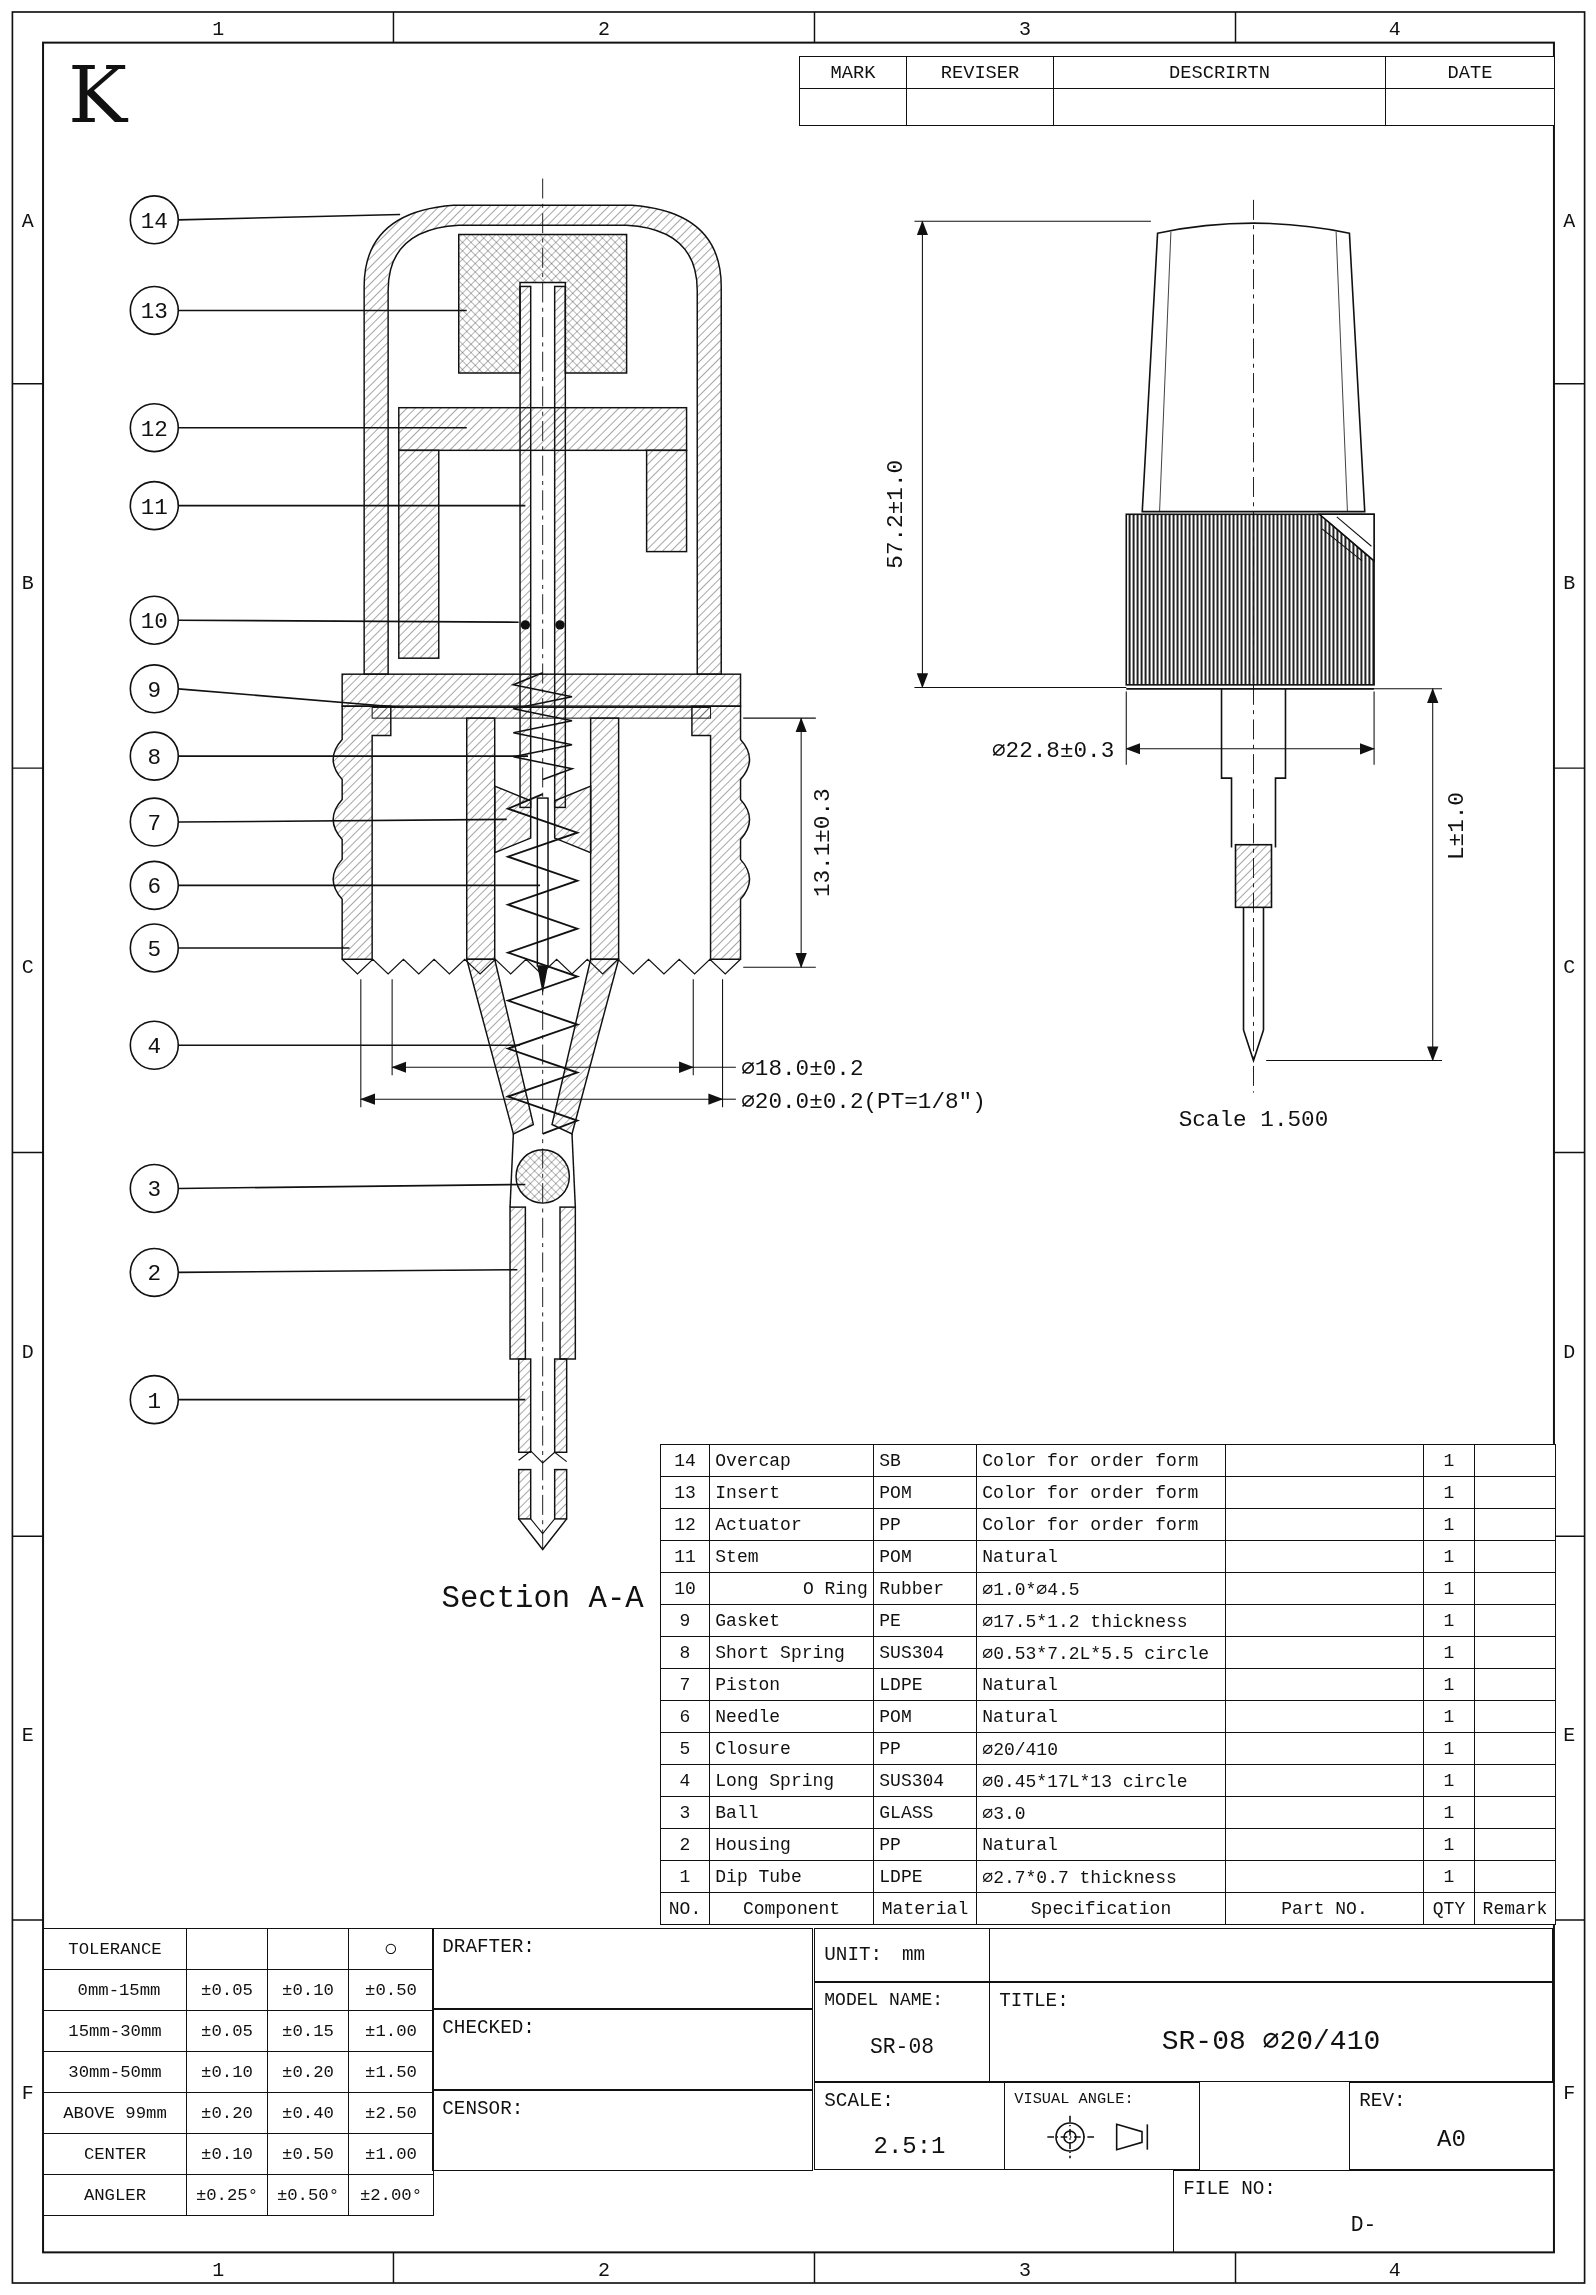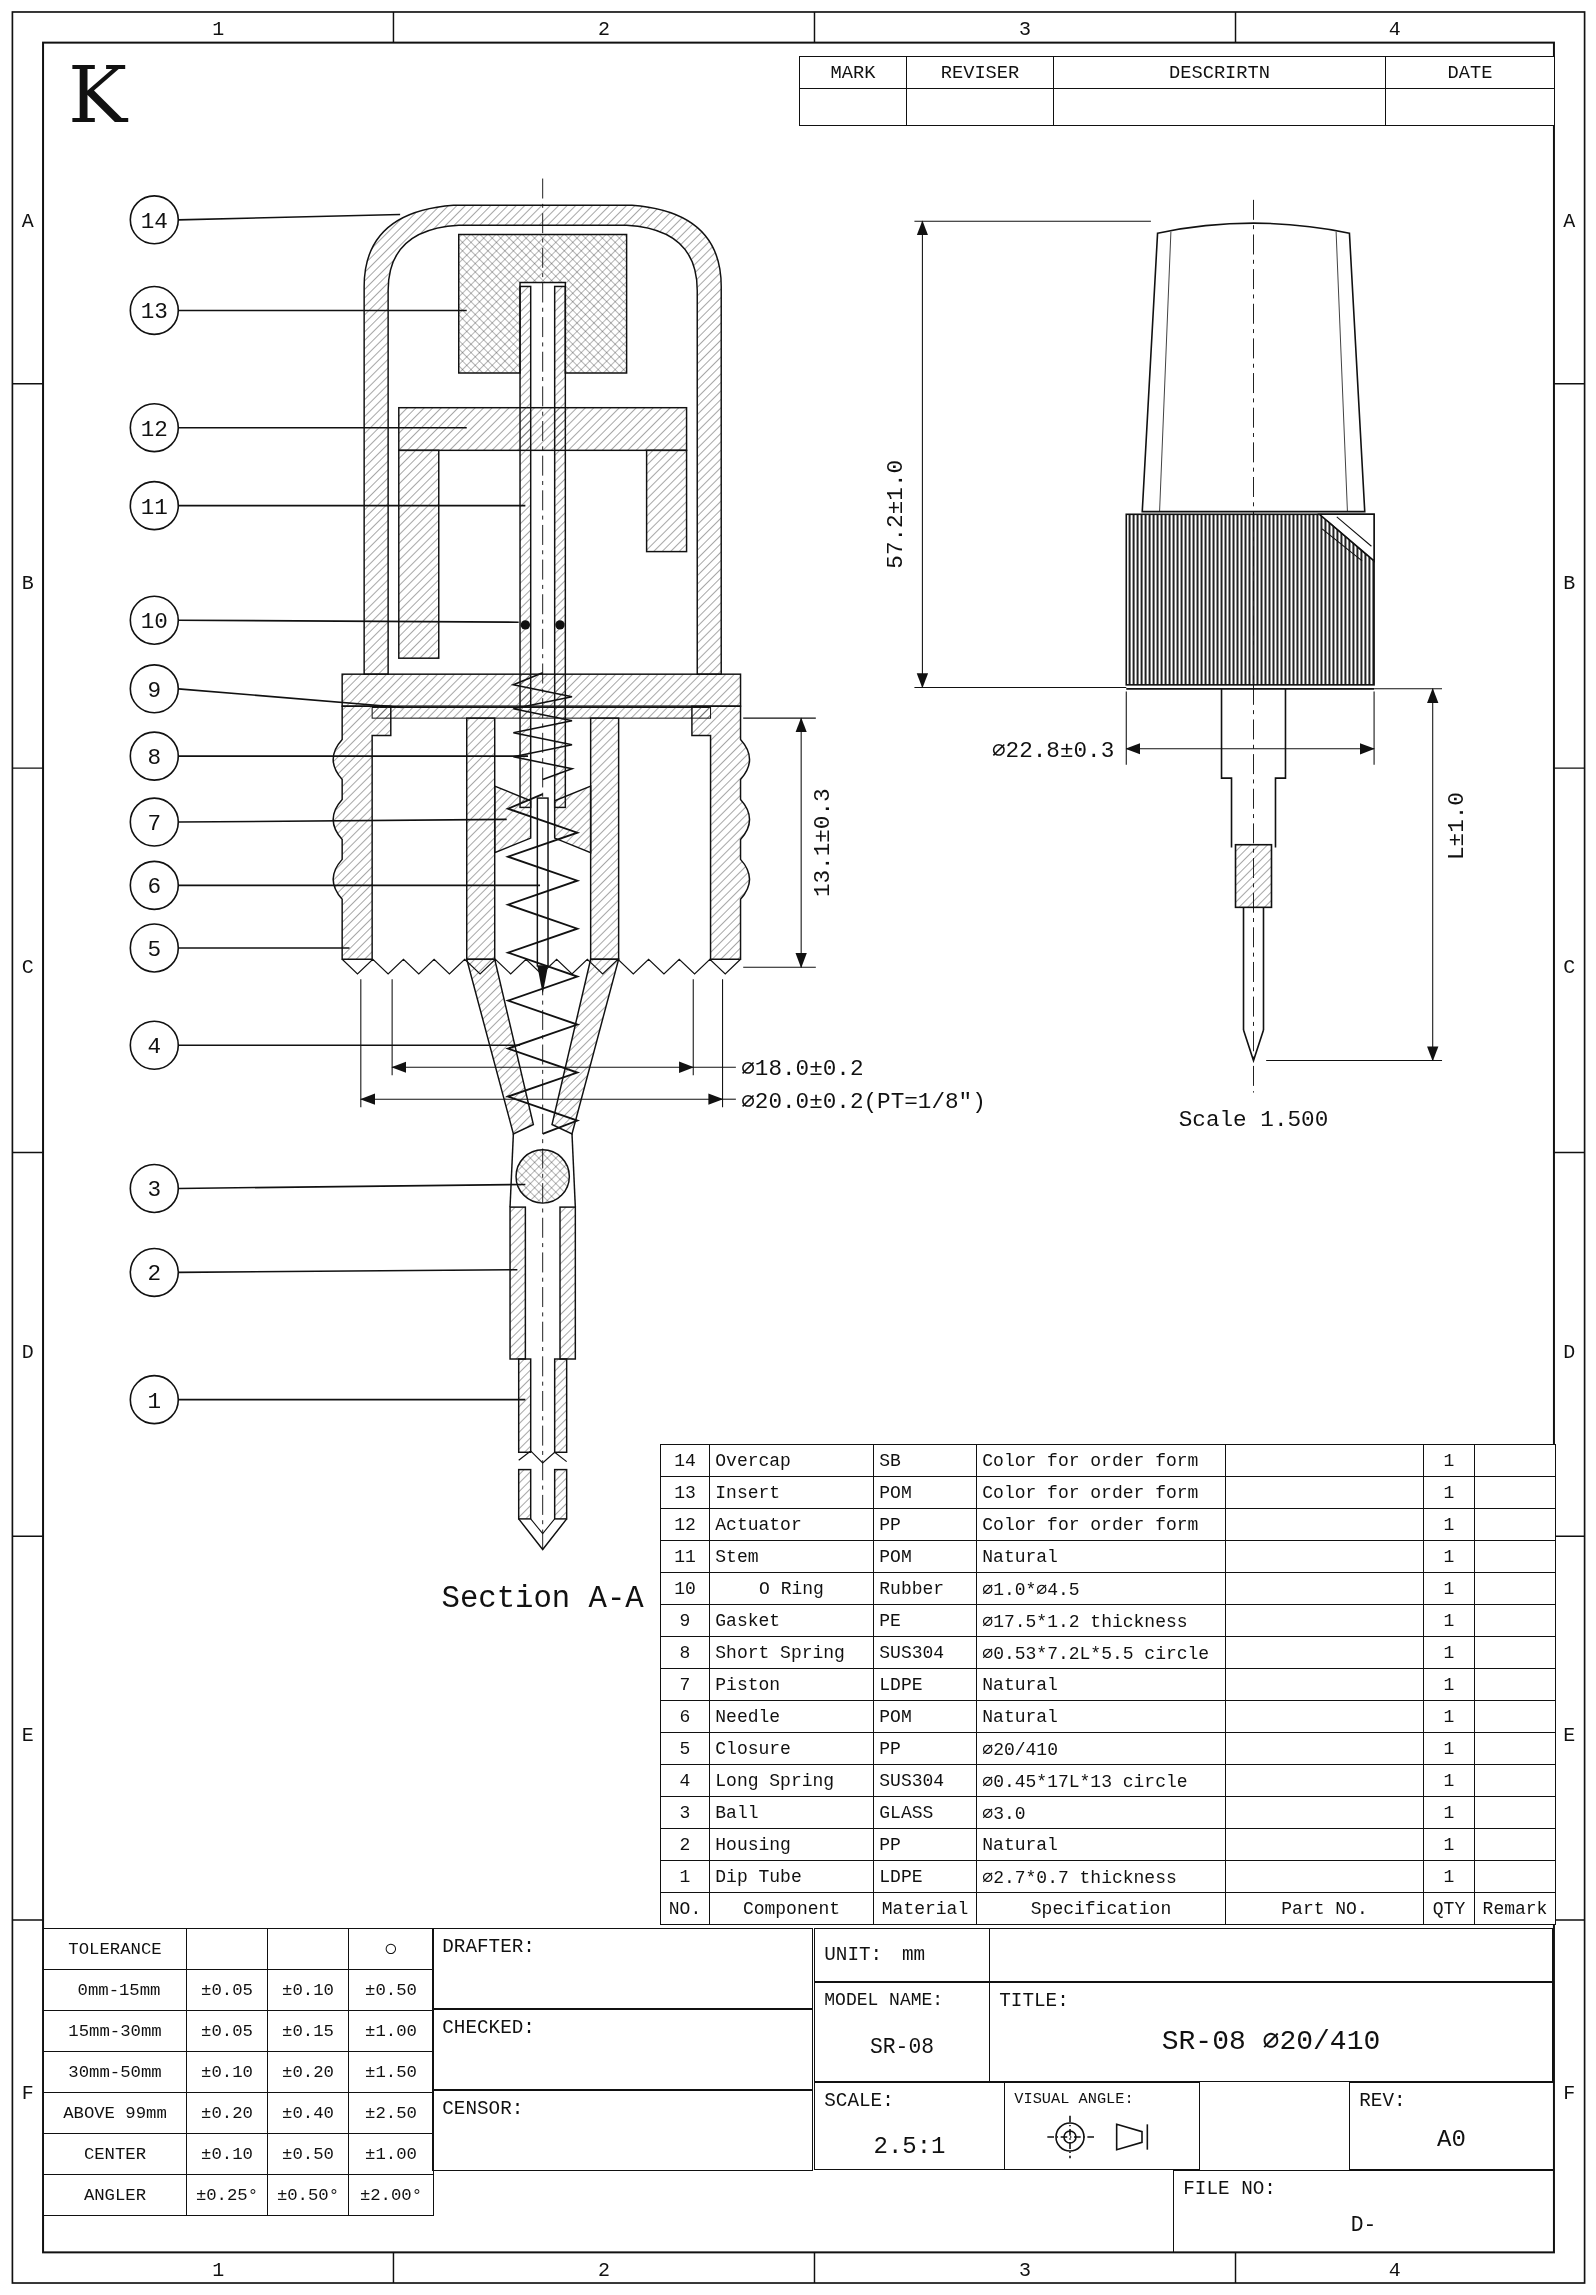--- a/index.html
+++ b/index.html
@@ -315,21 +315,21 @@
           <td style="text-align: center;">11</td>
           <td style="text-align: left;">Stem</td>
           <td style="text-align: left;">POM</td>
           <td style="text-align: left;">Natural</td>
           <td style="text-align: left;"></td>
           <td style="text-align: center;">1</td>
           <td style="text-align: left;"></td>
         </tr>
         <tr>
           <td style="text-align: center;">10</td>
-          <td style="text-align: center; font-family: Liberation Mono, monospace;">O Ring</td>
+          <td style="text-align: right; font-family: Liberation Mono, monospace;">O Ring</td>
           <td style="text-align: left;">Rubber</td>
           <td style="text-align: left;">∅1.0*∅4.5</td>
           <td style="text-align: left;"></td>
           <td style="text-align: center;">1</td>
           <td style="text-align: left;"></td>
         </tr>
         <tr>
           <td style="text-align: center;">9</td>
           <td style="text-align: left;">Gasket</td>
           <td style="text-align: left;">PE</td>

